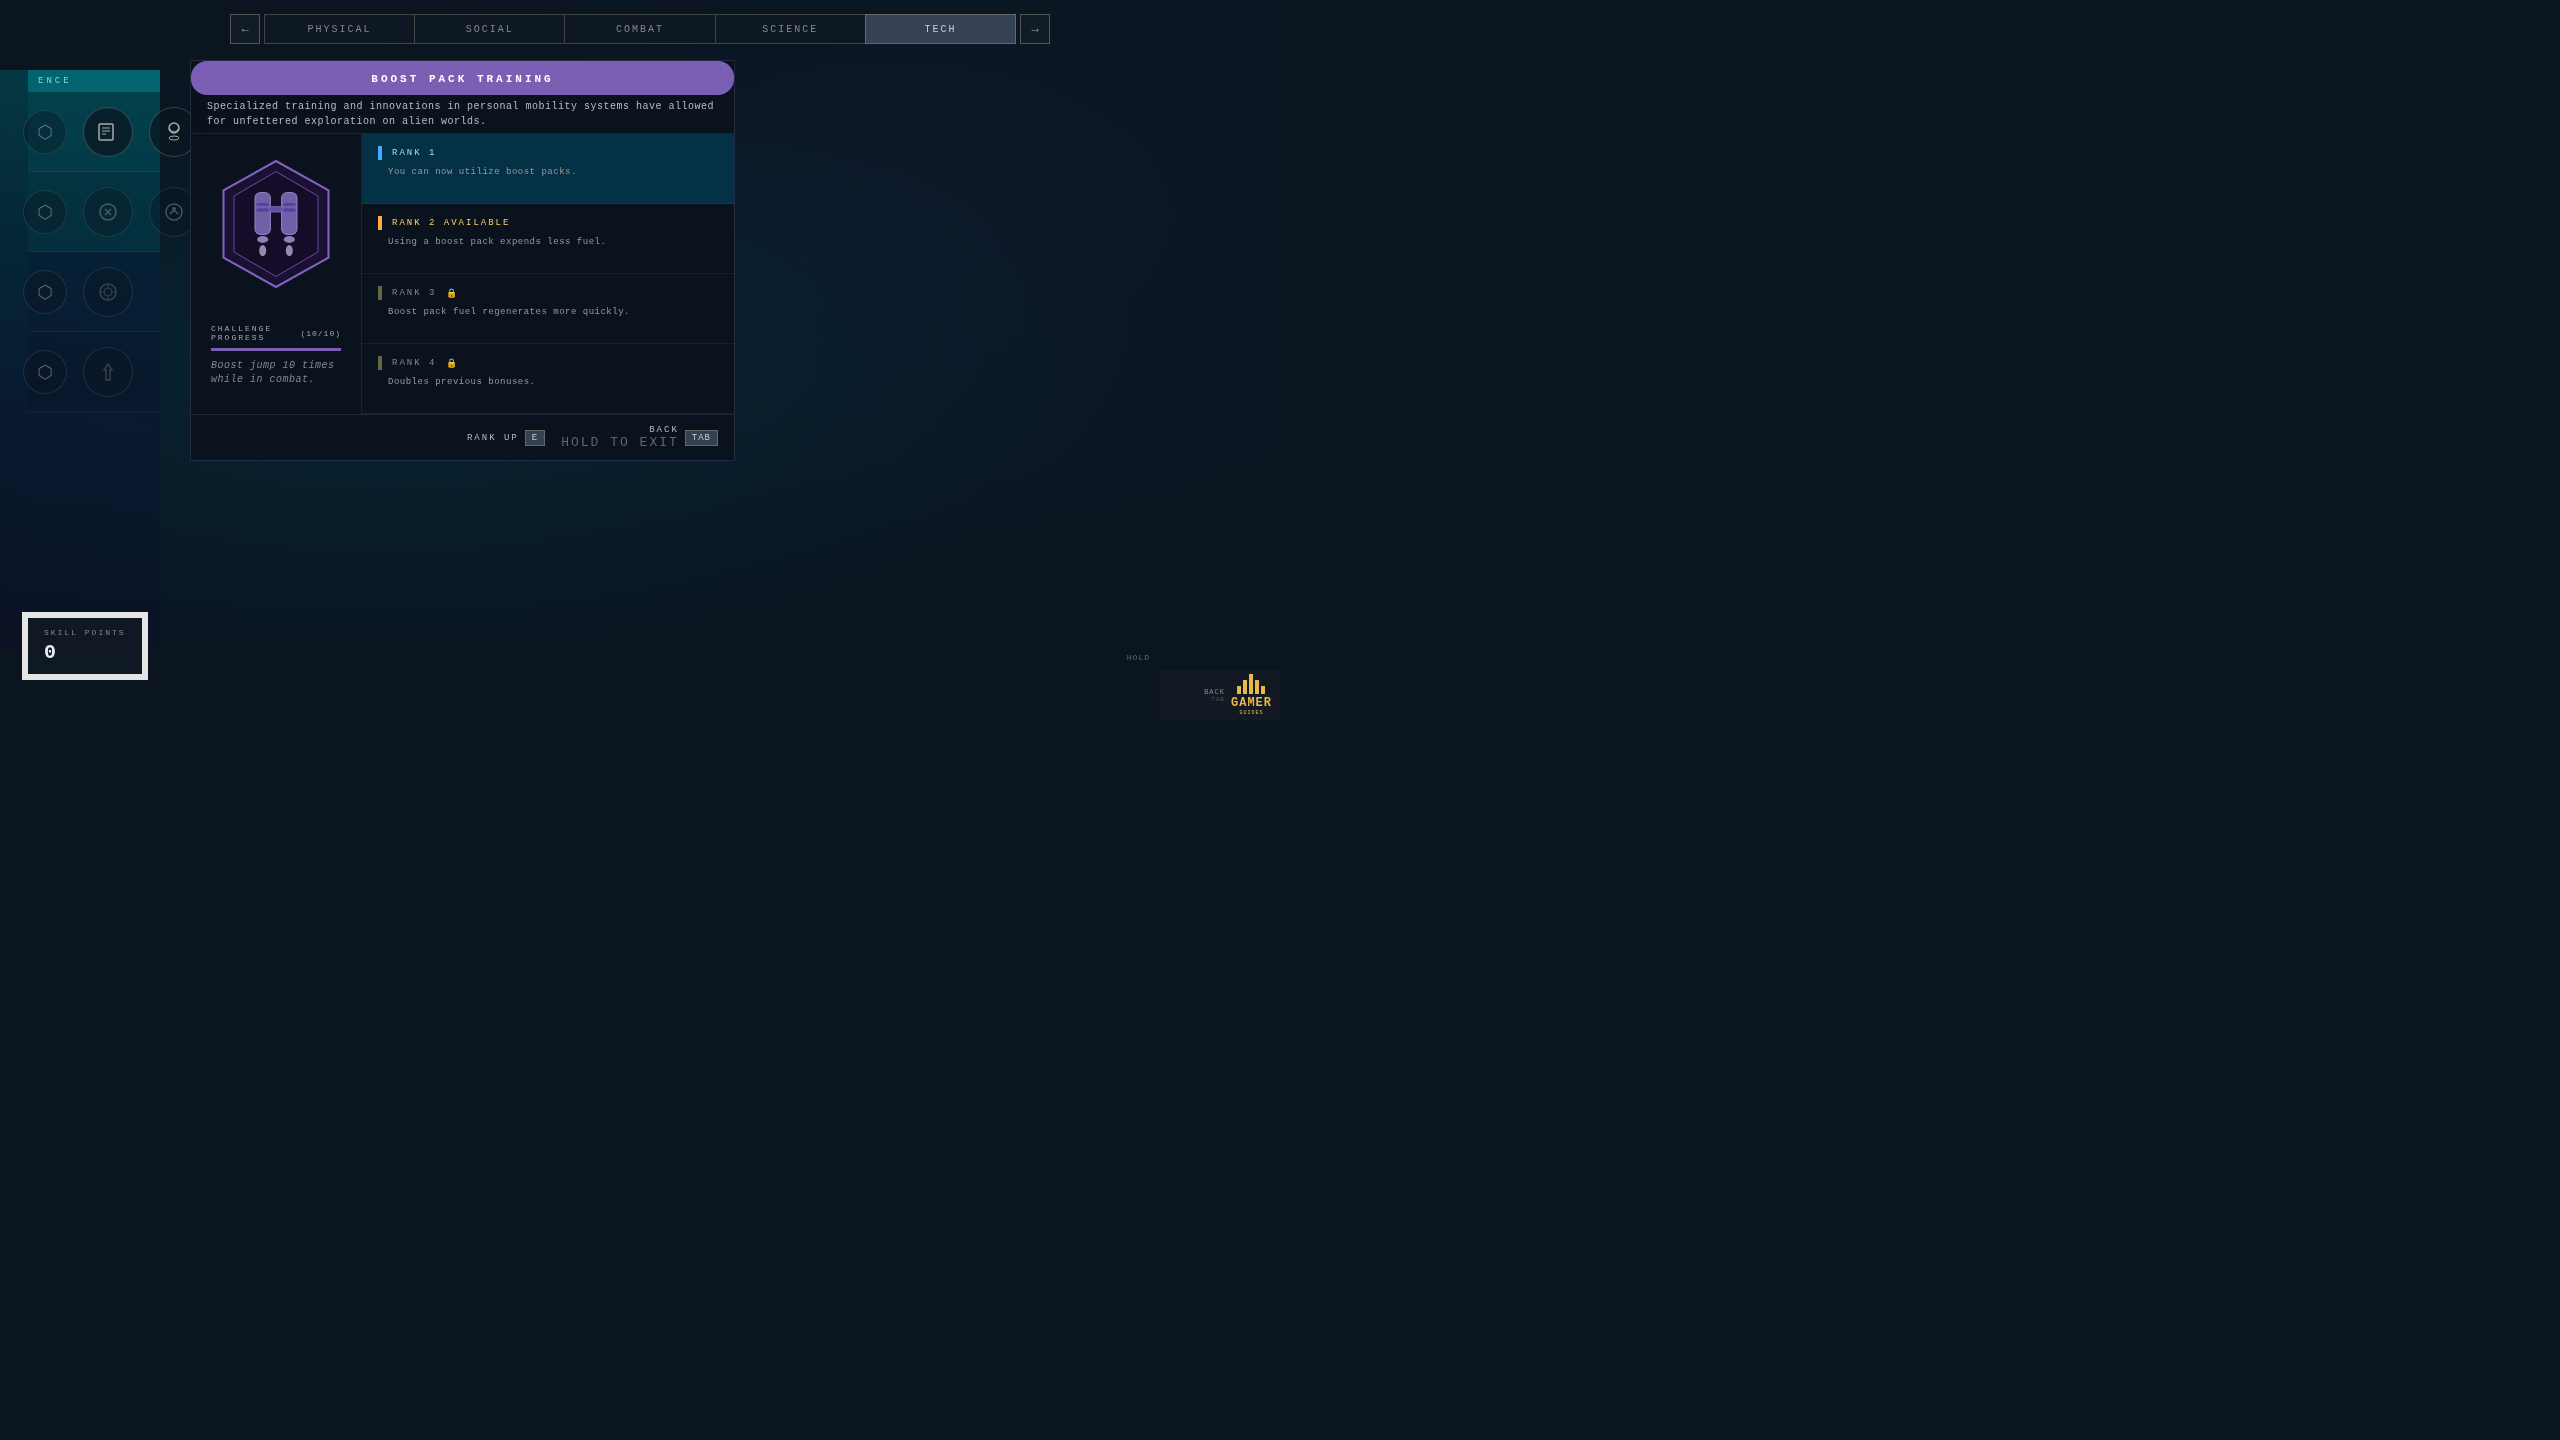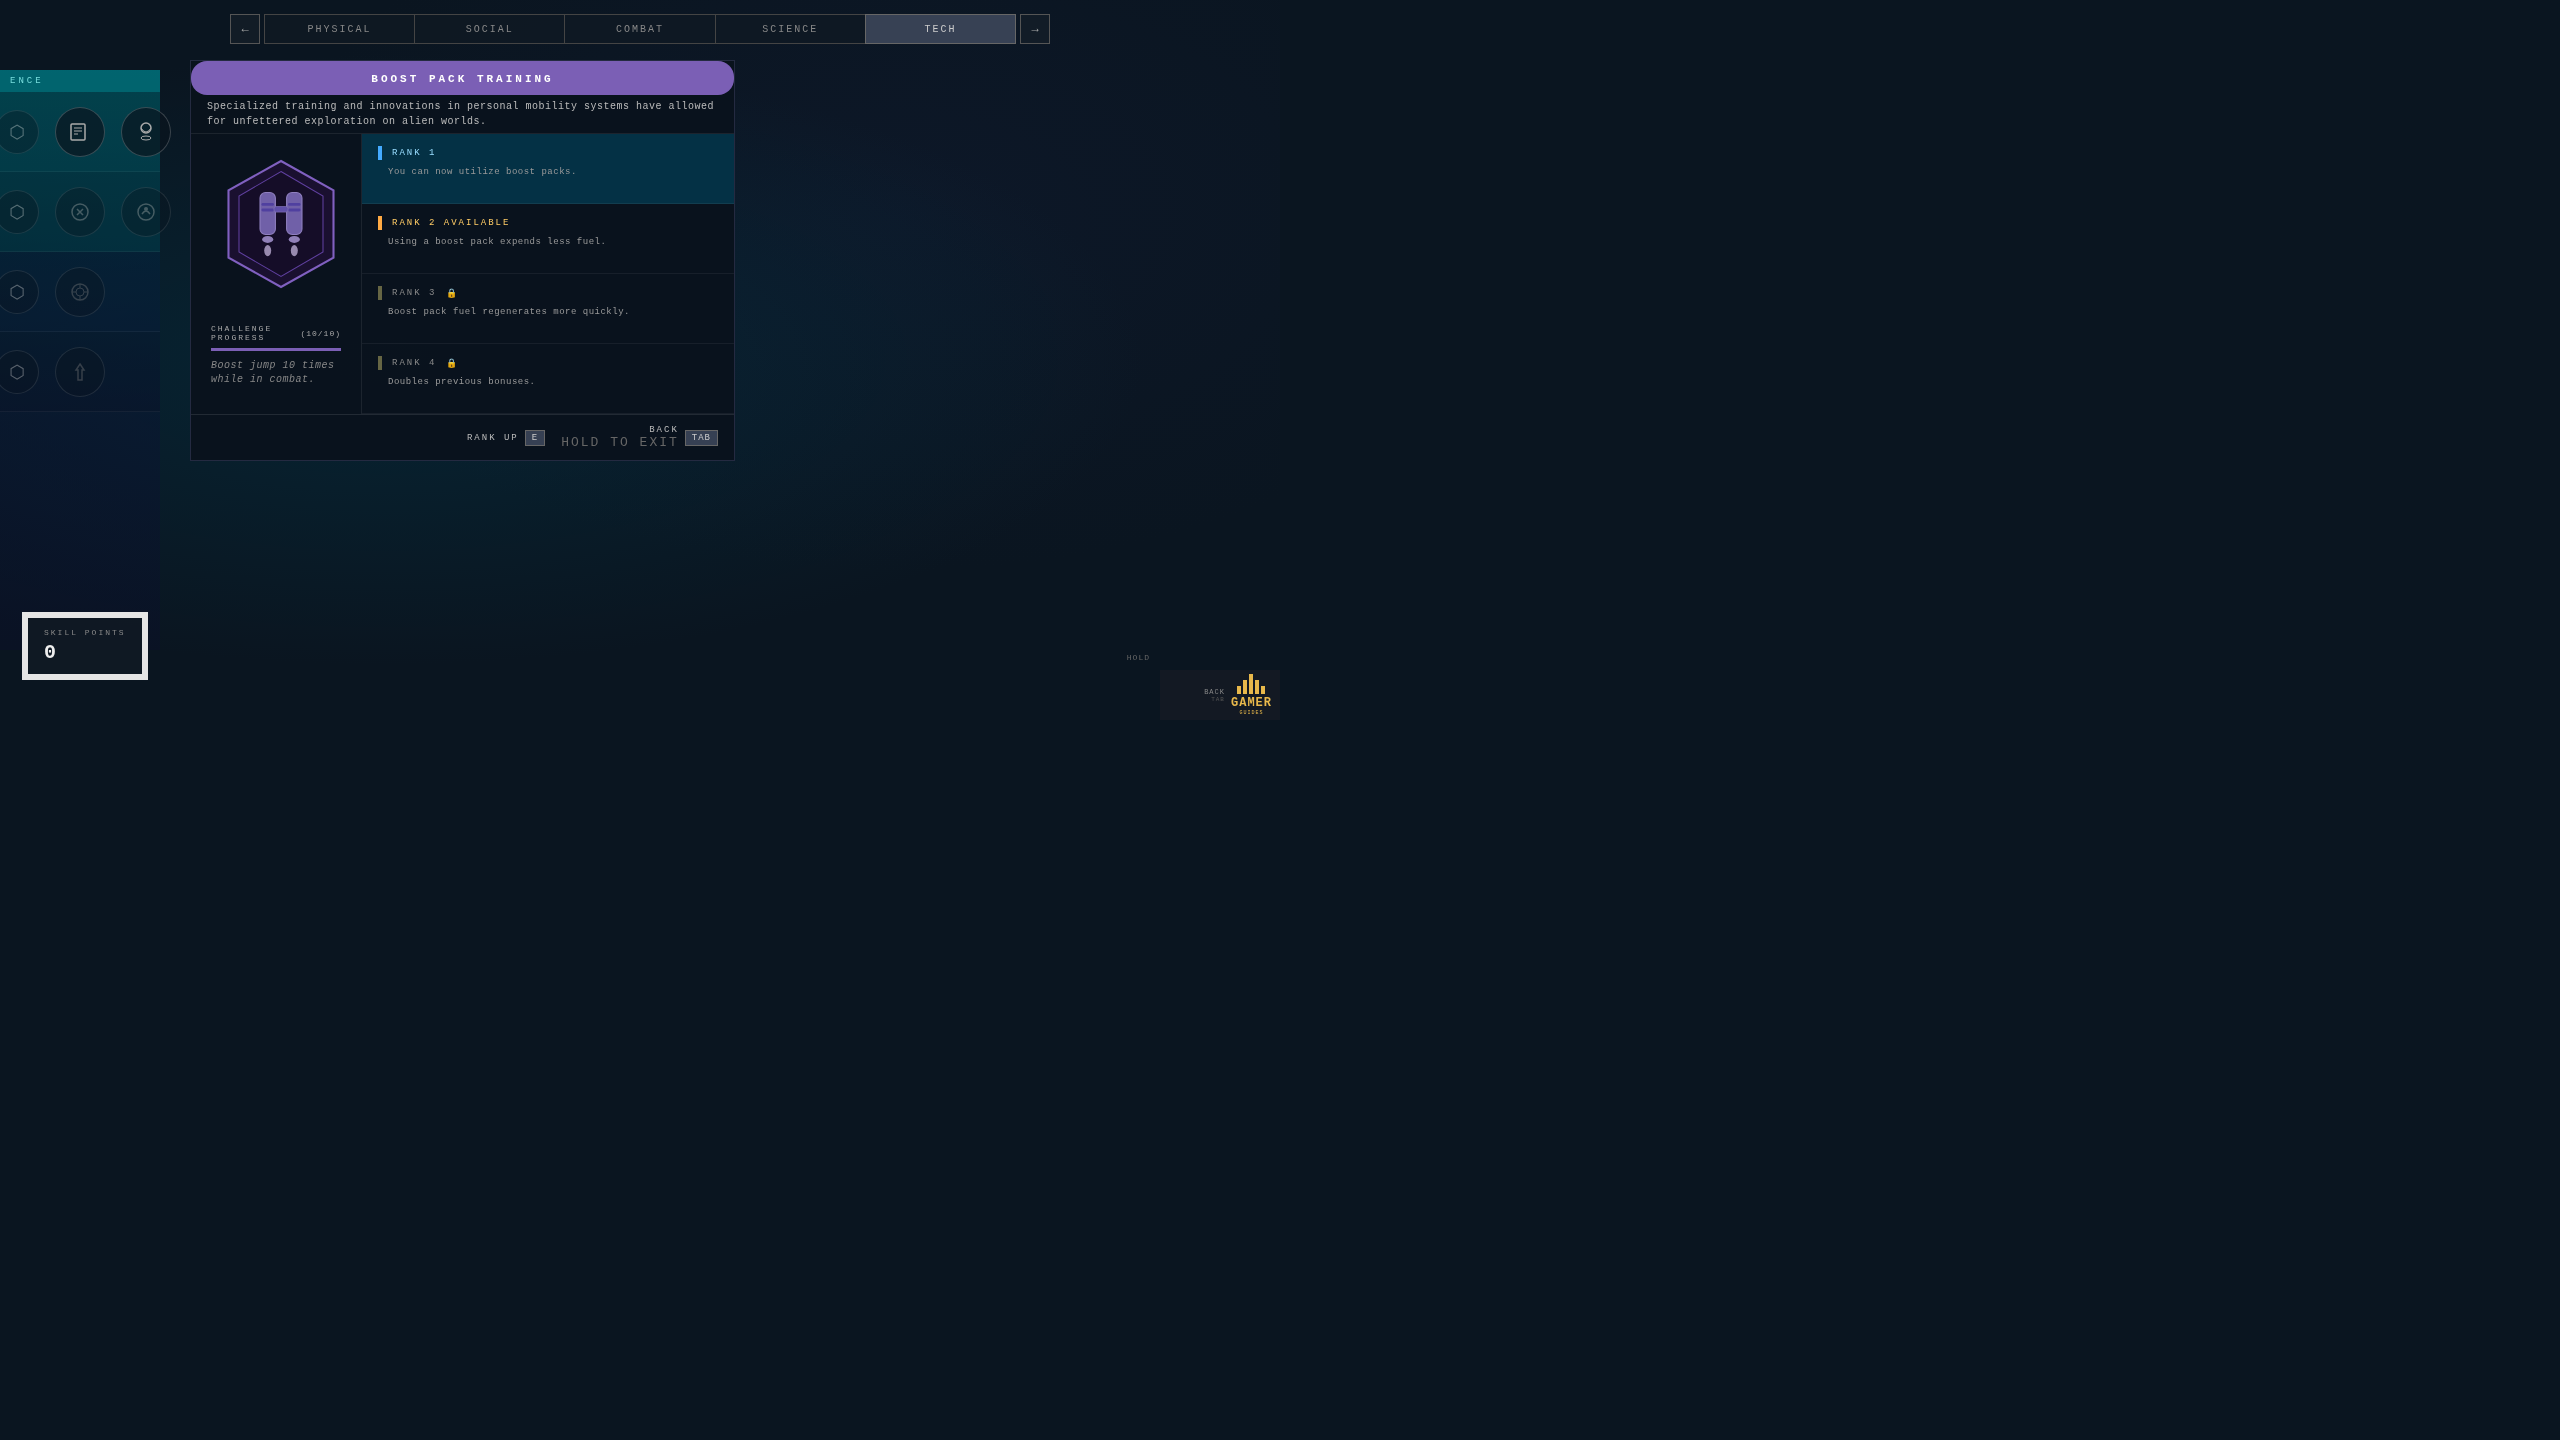--- a/index.html
+++ b/index.html
@@ -79,20 +79,21 @@
     }
 
     
     .sidebar {
       position: absolute;
       left: 0;
       top: 70px;
       width: 160px;
       height: 580px;
       background: linear-gradient(180deg, rgba(0,80,90,0.6) 0%, rgba(0,50,70,0.5) 30%, rgba(10,20,50,0.5) 60%, rgba(10,15,40,0.5) 100%);
+      padding-left: 28px;
     }
 
     .sidebar-header {
       background: rgba(0,120,130,0.7);
       color: #7dd;
       font-size: 9px;
       letter-spacing: 3px;
       padding: 6px 10px;
       text-transform: uppercase;
     }
@@ -174,20 +175,21 @@
     .content-body {
       display: flex;
     }
 
     
     .skill-panel {
       width: 171px;
       padding: 20px;
       display: flex;
       flex-direction: column;
+      align-items: center;
       border-right: 1px solid rgba(255,255,255,0.08);
     }
 
     .skill-hexagon {
       width: 140px;
       height: 140px;
       position: relative;
       margin-bottom: 20px;
     }
 

